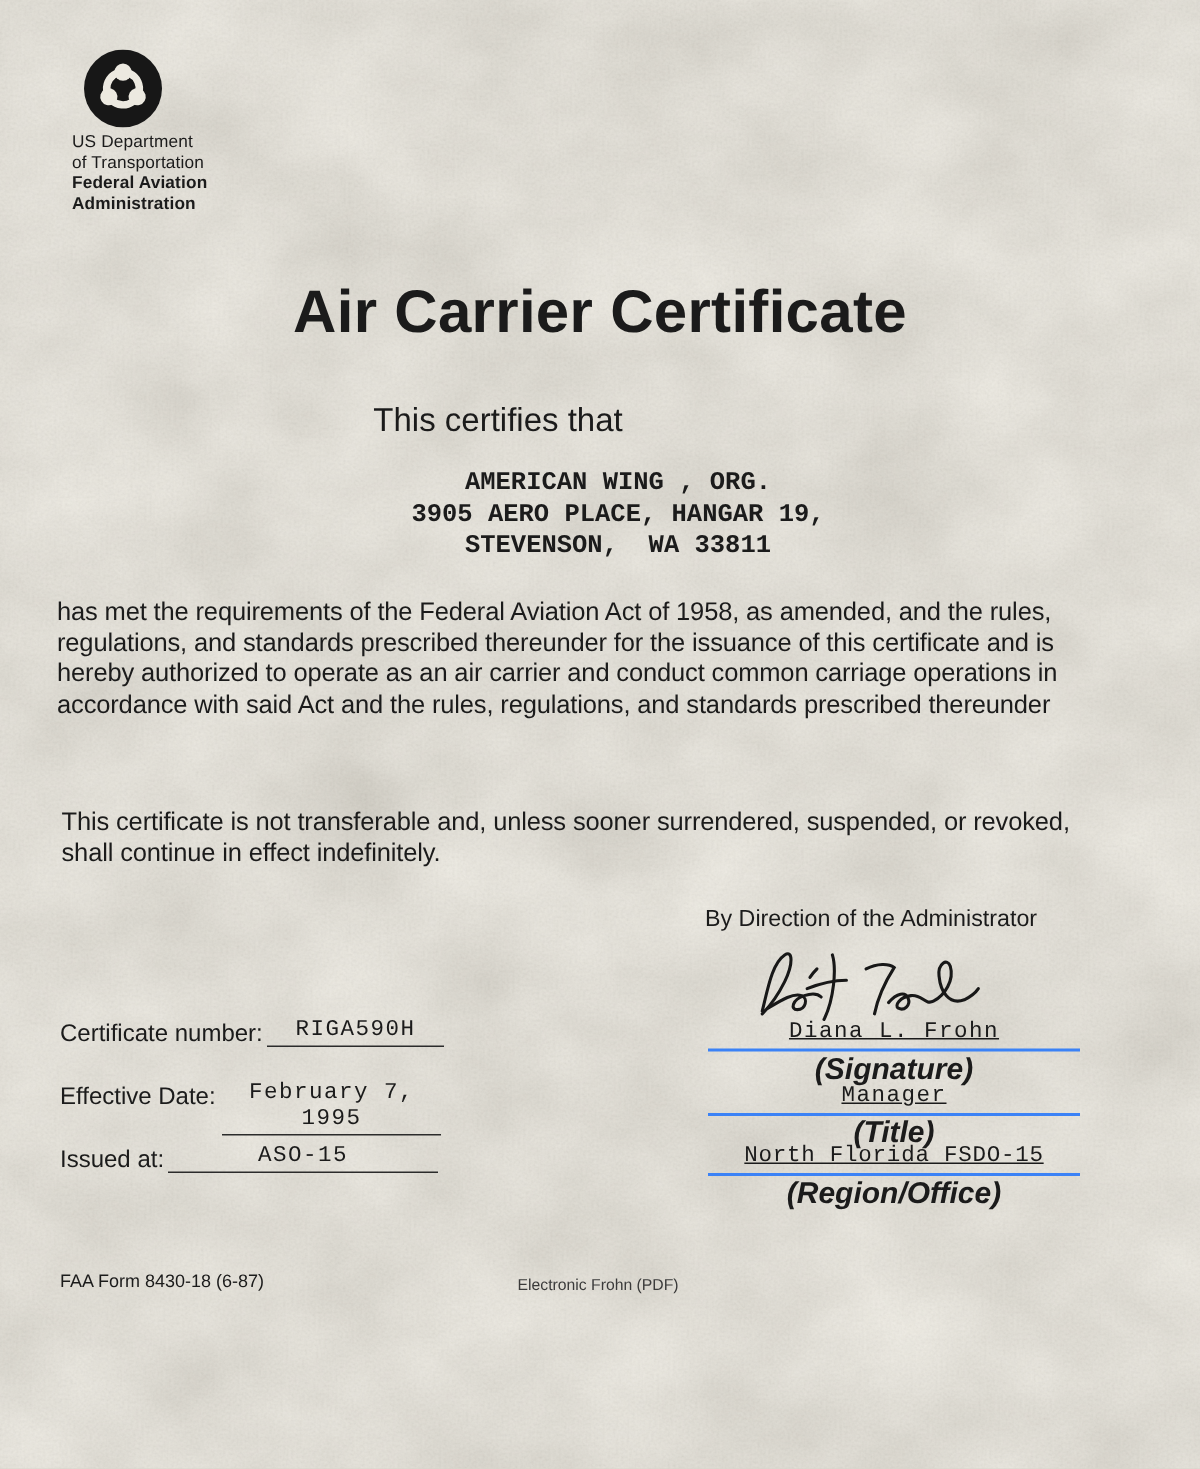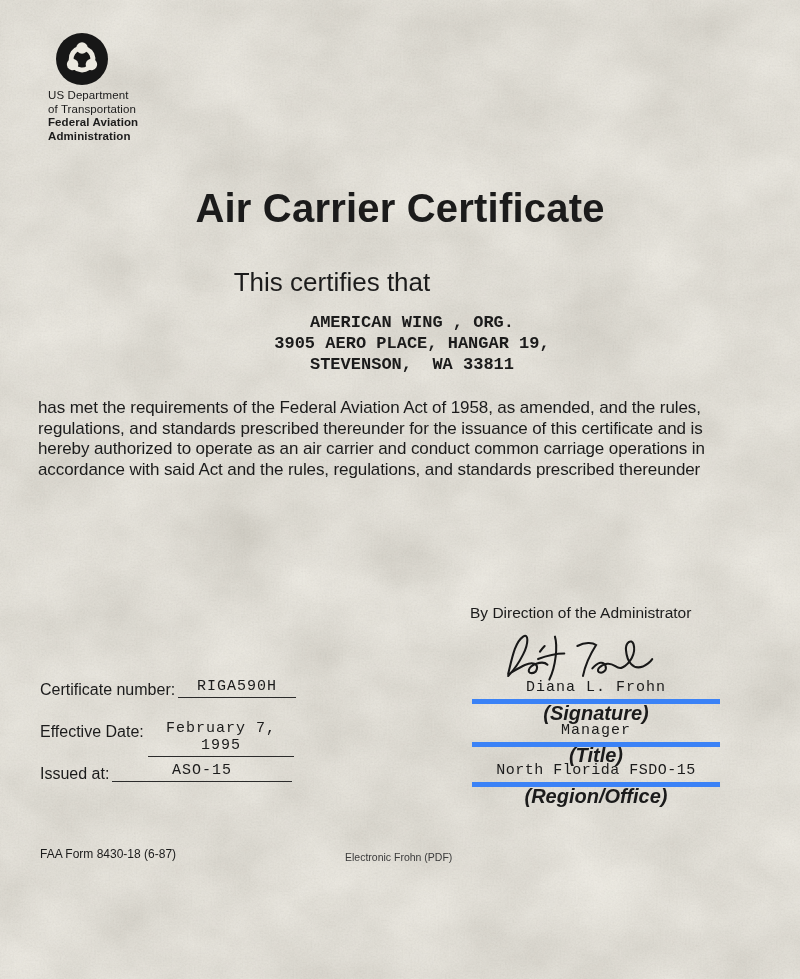--- a/index.html
+++ b/index.html
@@ -18,36 +18,36 @@
   .mono { font-family:"Liberation Mono","DejaVu Sans Mono",monospace; }
 
   
   #agency { left:48px; top:33px; }
   #dot-logo { display:block; width:52px; height:52px; margin-left:8px; }
   #agency-text { margin-top:4px; font-size:11.5px; line-height:13.5px; letter-spacing:.1px; }
   #agency-text .bold { font-weight:700; }
 
   
   #cert-title { left:0; top:186px; width:800px; font-size:40px; line-height:44px; font-weight:700; letter-spacing:.2px; }
-  #cert-subtitle { left:0; top:267px; width:664px; font-size:26px; }
+  #cert-subtitle { left:0; top:267px; width:664px; font-size:22px; }
 
   
   #holder { left:12px; top:312px; width:800px; font-weight:700; font-size:17px; line-height:21px; }
   #holder div { white-space:pre; }
 
   
   .body-par { font-size:17px; line-height:20.6px; letter-spacing:-0.1px; }
   .body-par div { white-space:pre; }
   #par1 { left:38px; top:398px; }
   #par2 { left:41px; top:538px; }
 
   
   #by-direction { left:470px; top:604px; font-size:15.5px; }
   #signature-svg { left:497px; top:631px; }
-  .rule-line { border-bottom:5px solid #3b82f6; padding-bottom:3px; }
+  .rule-line { border-bottom:2px solid #3b82f6; padding-bottom:3px;text-decoration:underline; }
   .right-col { left:472px; width:248px; text-align:center; }
   #sig-name   { top:679px; font-size:15px; letter-spacing:1px; }
   #sig-cap    { top:702px; }
   #title-val  { top:722px; font-size:15px; letter-spacing:1px; }
   #title-cap  { top:744px; }
   #region-val { top:762px; font-size:15px; letter-spacing:.5px; }
   #region-cap { top:785px; }
   .caption { font-style:italic; font-weight:700; font-size:20px; }
 
   
@@ -126,20 +126,24 @@
     <div>3905 AERO PLACE, HANGAR 19,</div>
     <div>STEVENSON,  WA 33811</div>
   </div>
 
   <div class="abs body-par" id="par1">
     <div>has met the requirements of the Federal Aviation Act of 1958, as amended, and the rules,</div>
     <div>regulations, and standards prescribed thereunder for the issuance of this certificate and is</div>
     <div>hereby authorized to operate as an air carrier and conduct common carriage operations in</div>
     <div>accordance with said Act and the rules, regulations, and standards prescribed thereunder</div>
   </div>
+  <div class="abs body-par" id="par2">
+    <div>This certificate is not transferable and, unless sooner surrendered, suspended, or revoked,</div>
+    <div>shall continue in effect indefinitely.</div>
+  </div>
 
   <div class="abs" id="by-direction">By Direction of the Administrator</div>
 
   <svg class="abs" id="signature-svg" width="172" height="58" viewBox="0 0 180 62" aria-hidden="true">
     <g fill="none" stroke="#181818" stroke-width="2.2" stroke-linecap="round">
       <path d="M10 46 C14 30 17 12 26 6 C32 2 32 13 26 25 C21 35 15 43 10 48"></path>
       <path d="M14 44 C24 38 32 33 38 35 C43 37 41 45 35 45 C30 45 31 38 40 35 C46 33 50 34 52 36"></path>
       <path d="M44 22 C46 19 48 17 49 16"></path>
       <path d="M60 6 C63 16 61 38 54 52"></path>
       <path d="M42 30 C52 26 62 24 70 24"></path>

